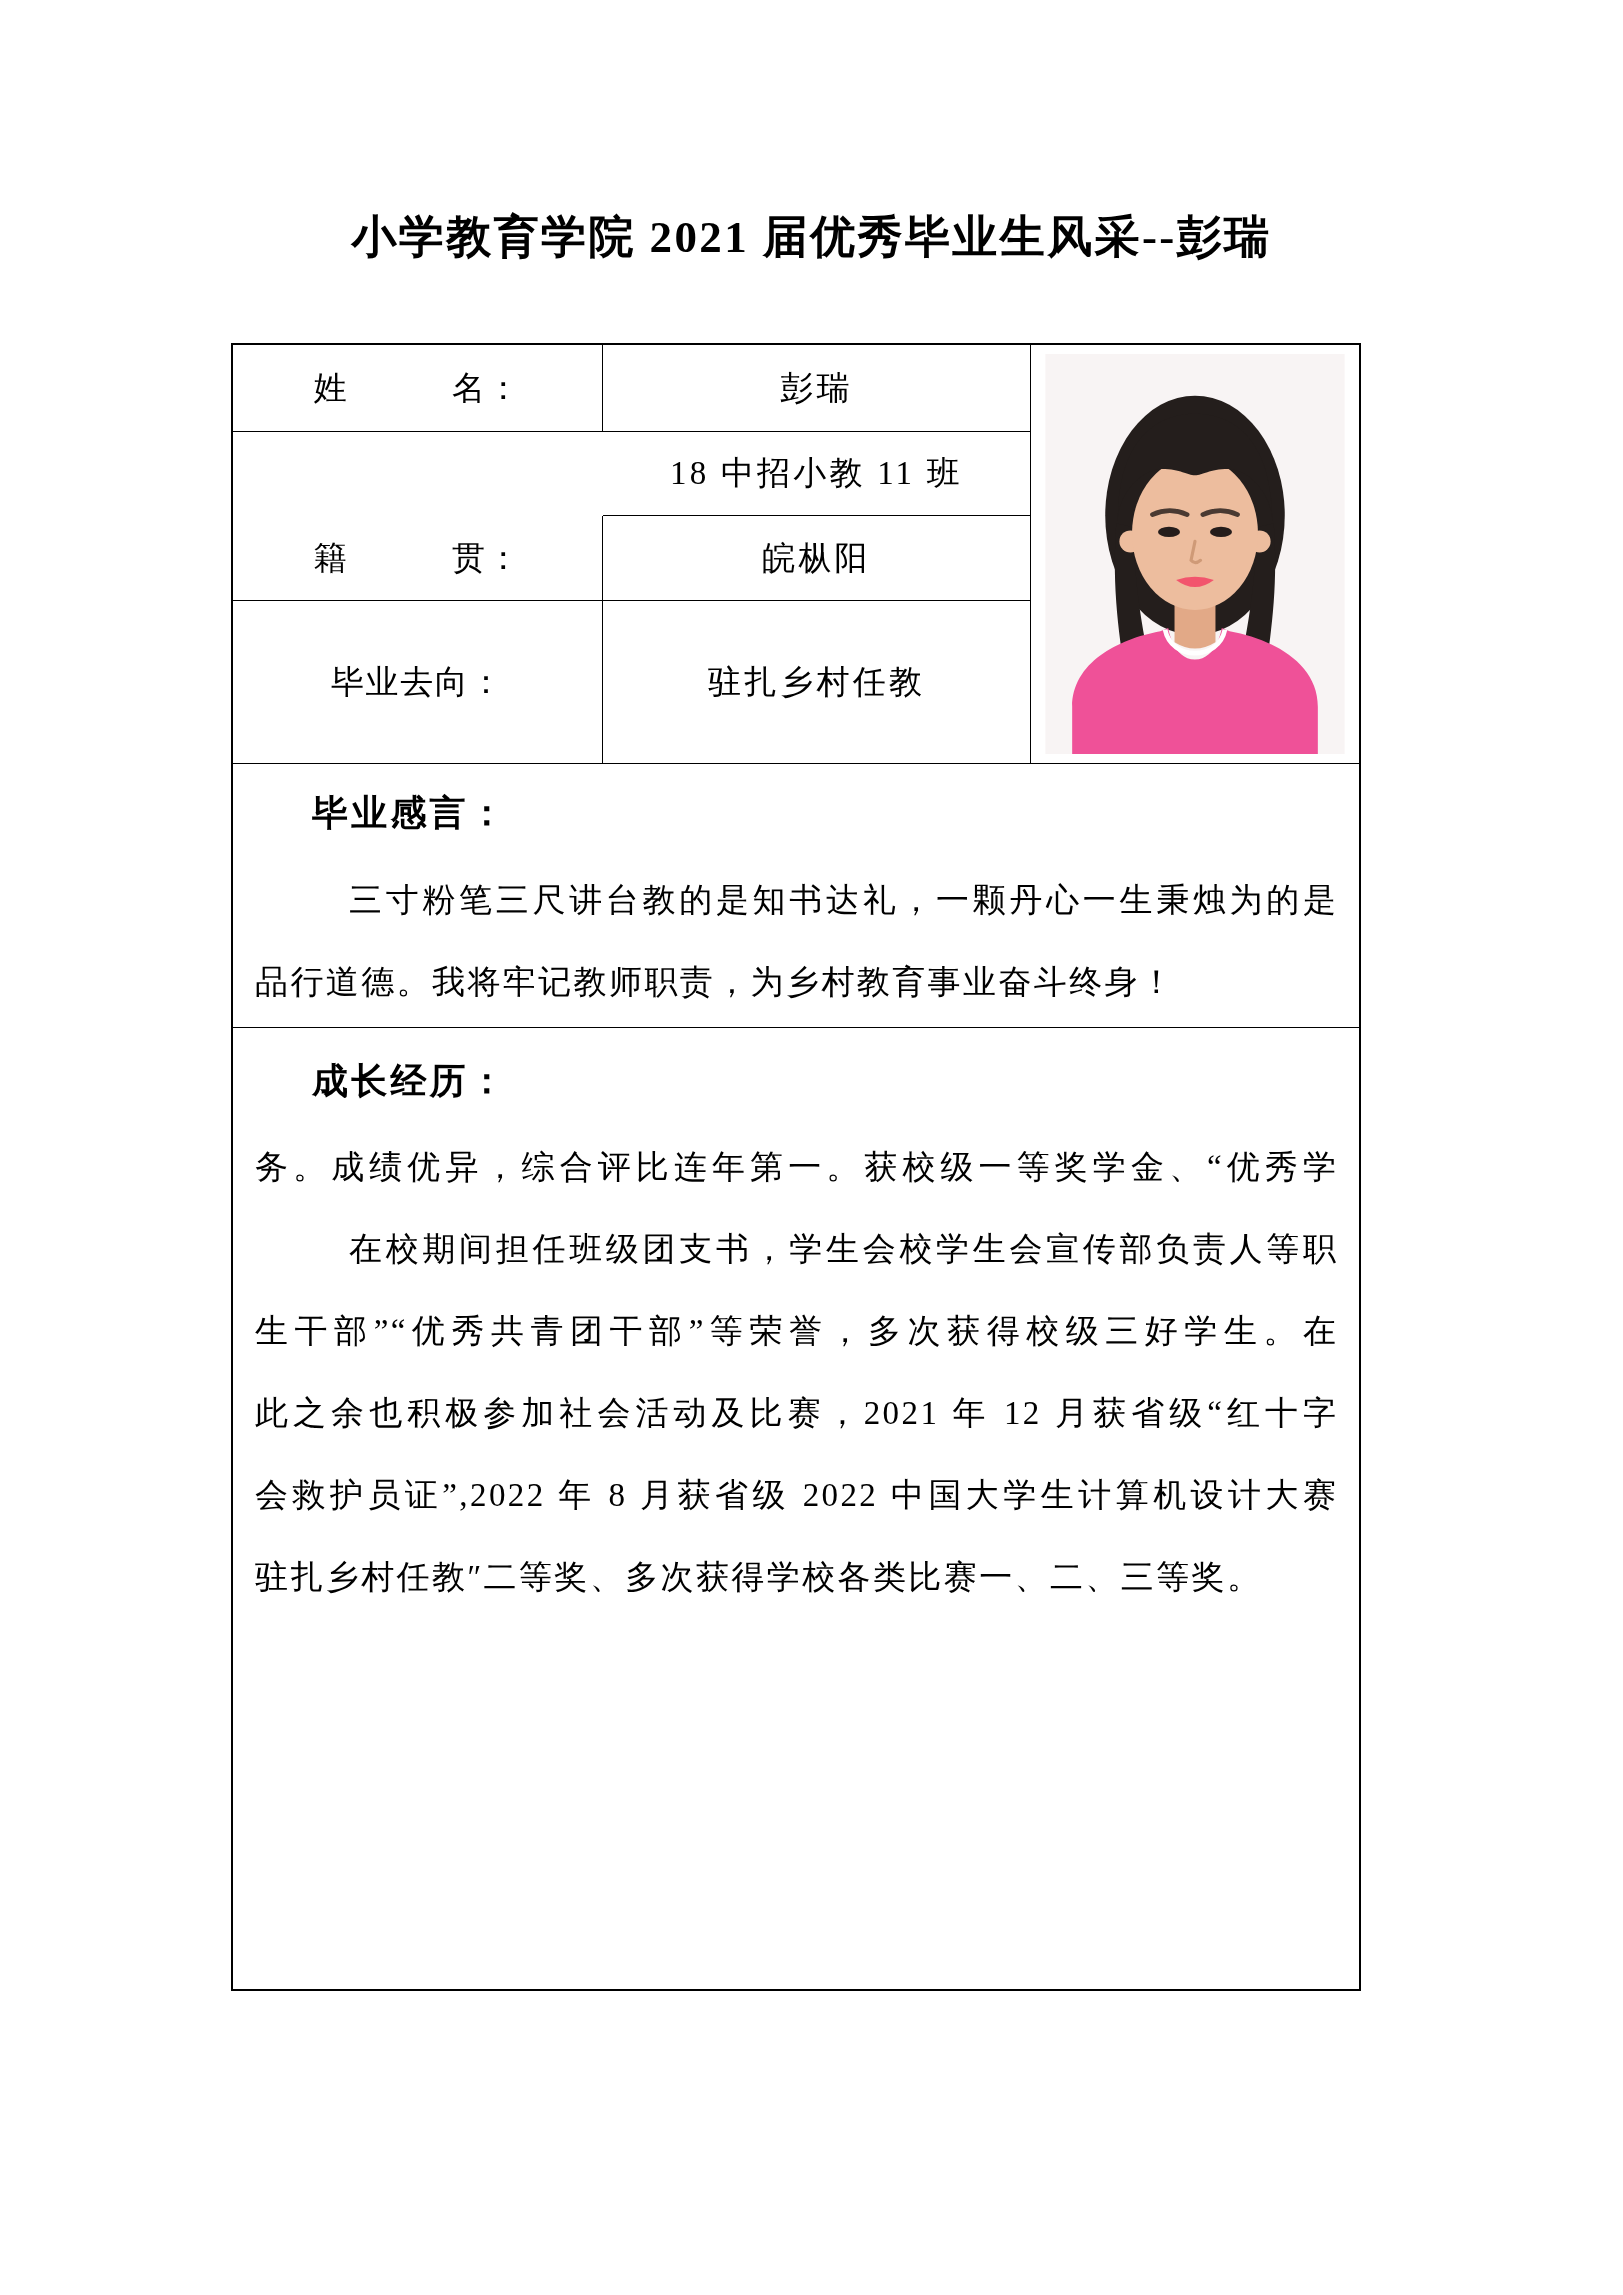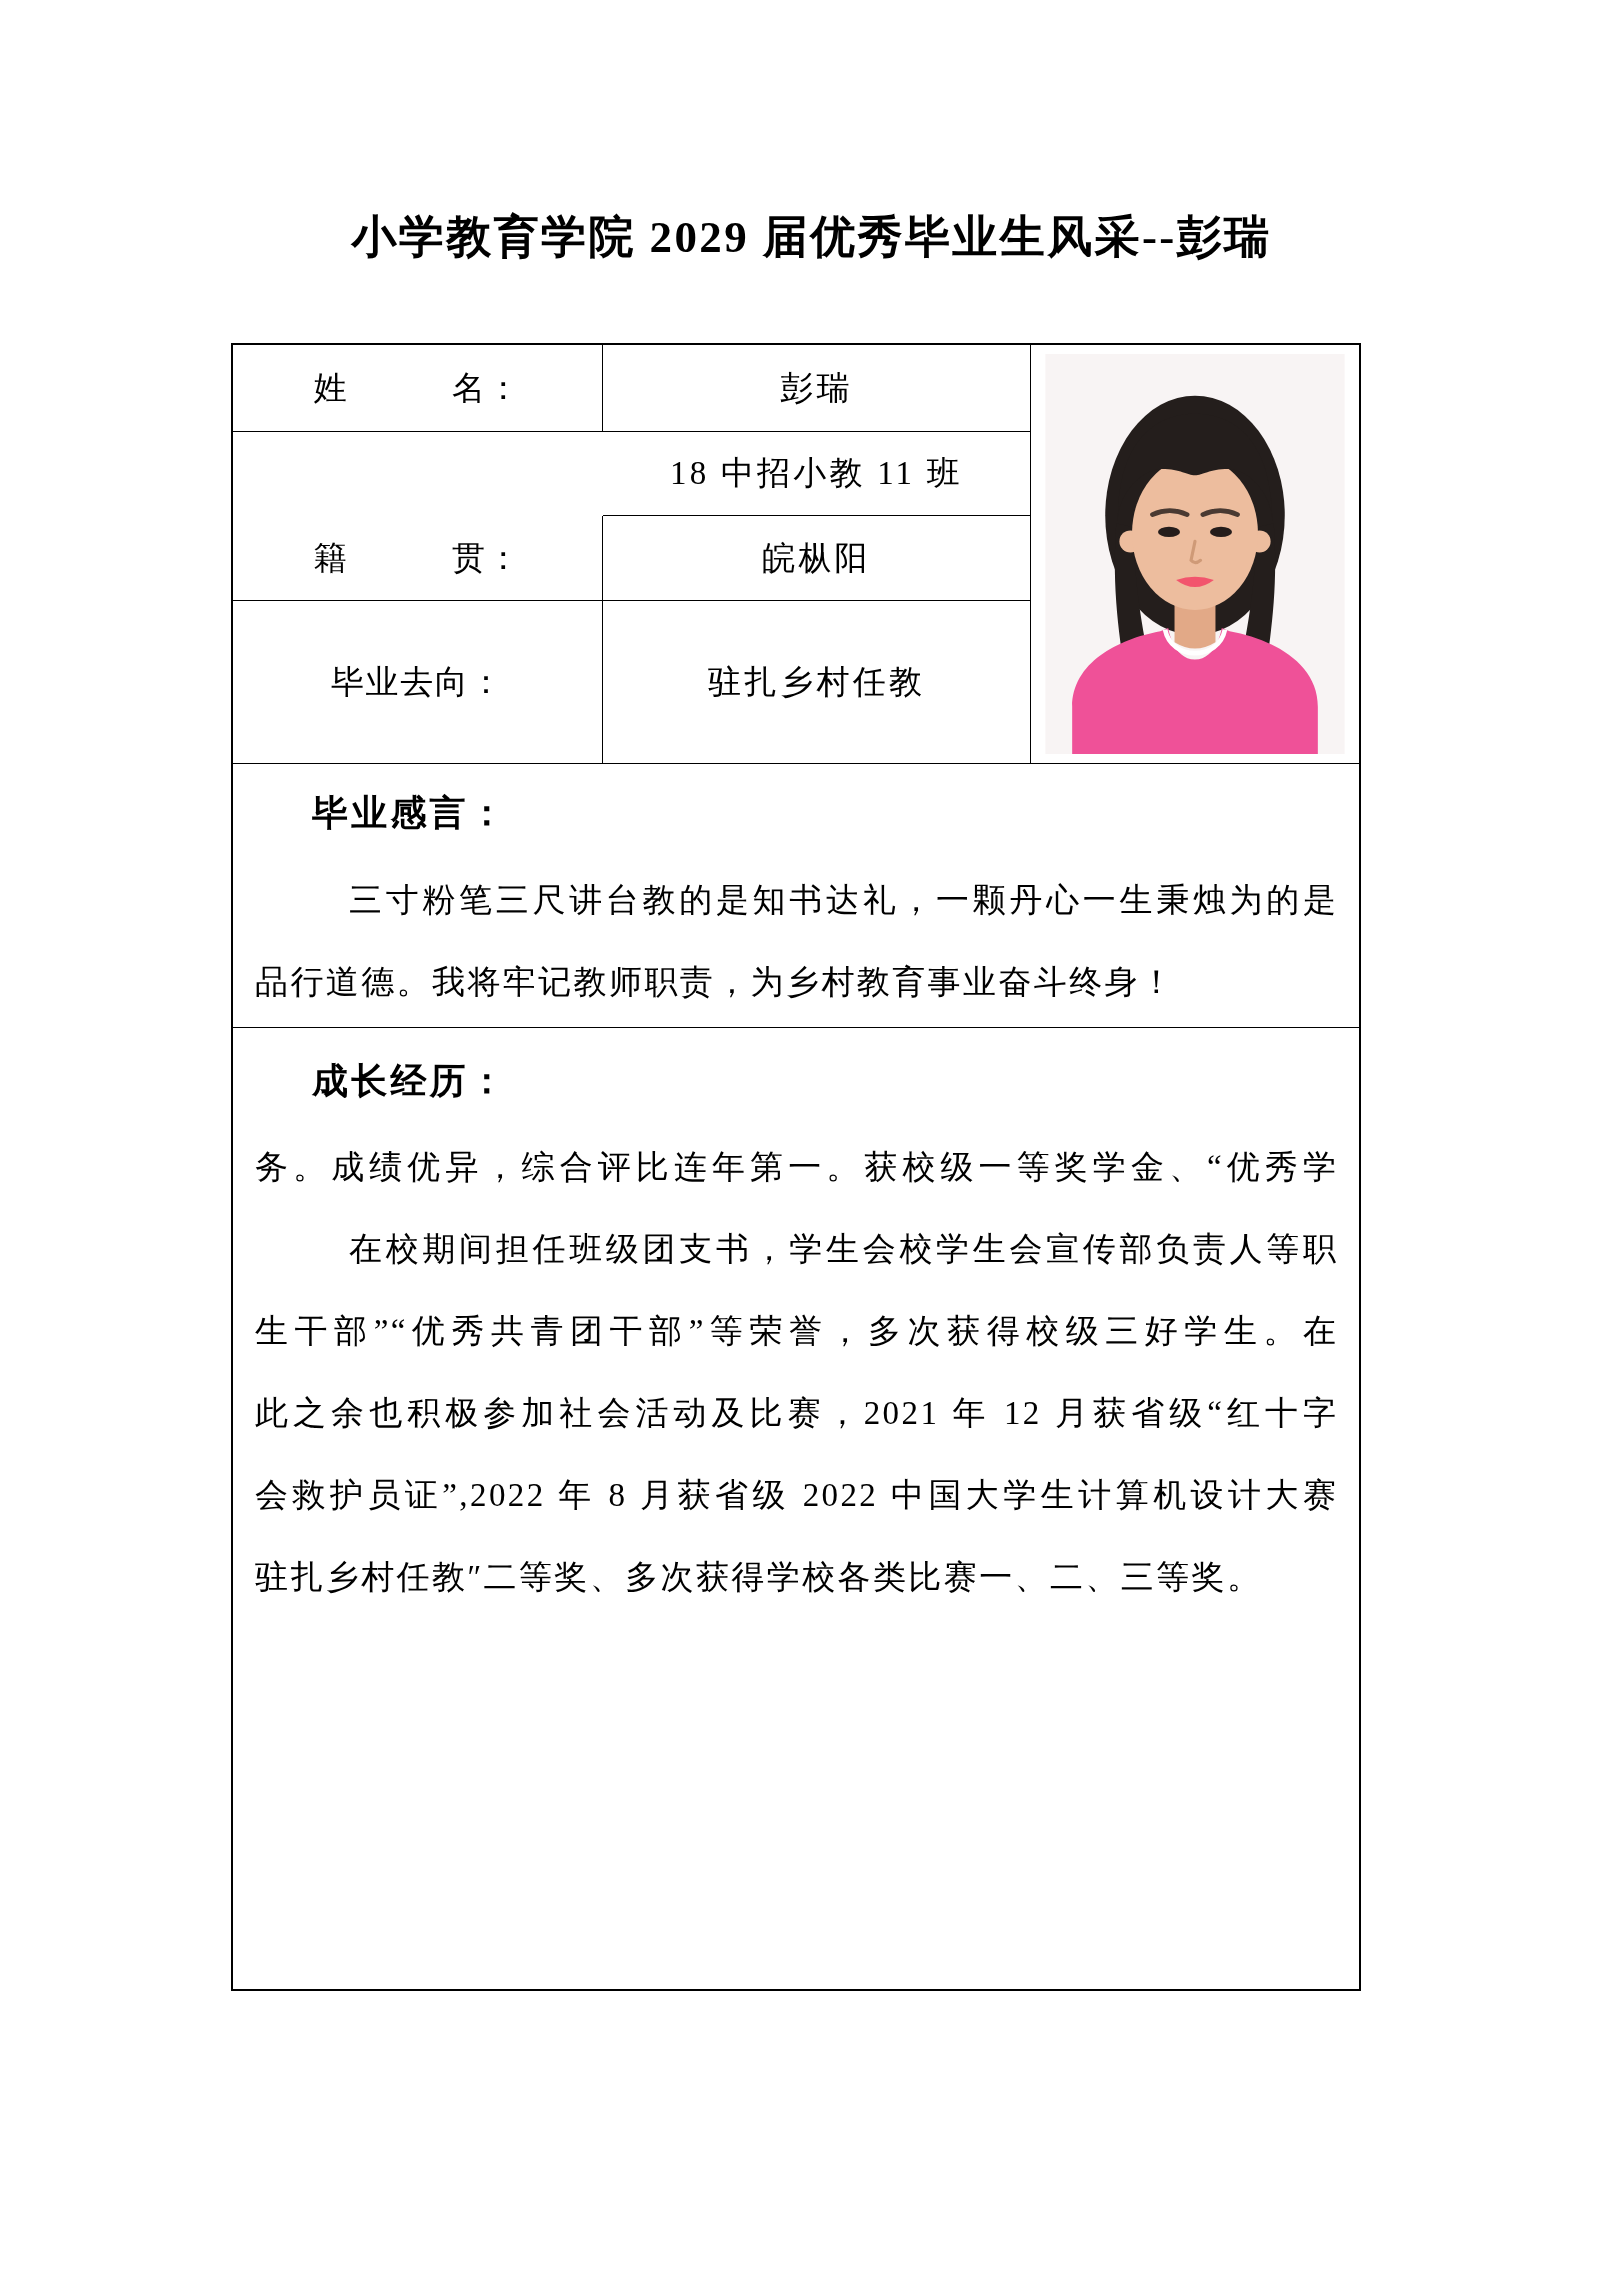--- a/index.html
+++ b/index.html
@@ -72,21 +72,21 @@
     text-align-last:justify;
   }
   .tline.first{text-indent:94px;}
   .tline.last{text-align:left;text-align-last:left;}
 </style>
 </head>
 <body>
 
 <div class="page">
 
-  <div class="doc-title">小学教育学院 2029 届优秀毕业生风采--彭瑞</div>
+  <div class="doc-title">小学教育学院 2021 届优秀毕业生风采--彭瑞</div>
 
   <div class="doc-table">
 
     <div class="cell value-cell" style="grid-column:2;grid-row:1;">
       <span>彭瑞</span>
     </div>
     <div class="cell" style="grid-column:1;grid-row:1;">
       <span>姓　　　名：</span>
     </div>
 

